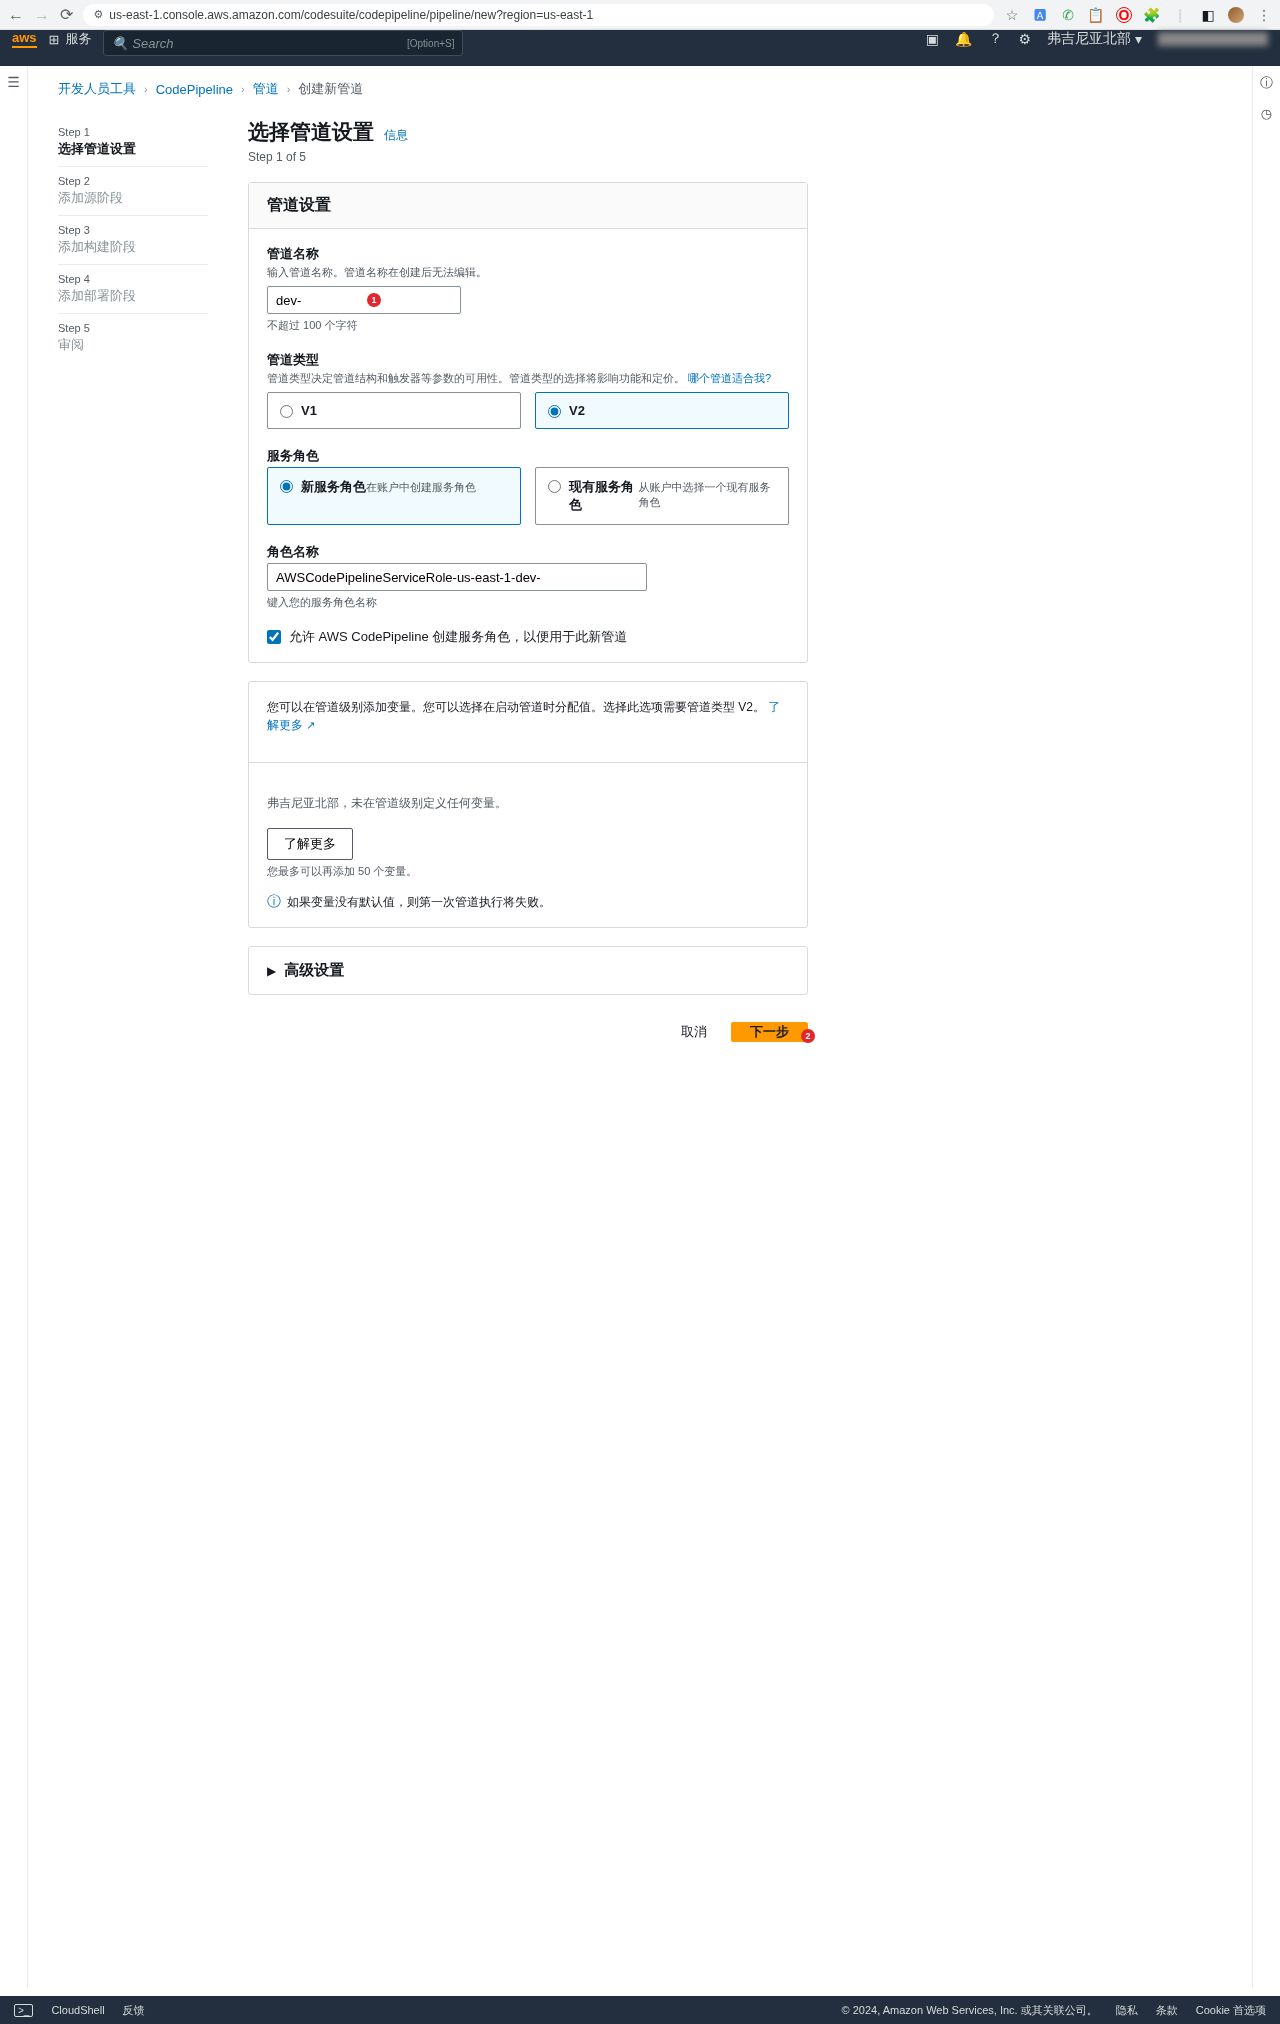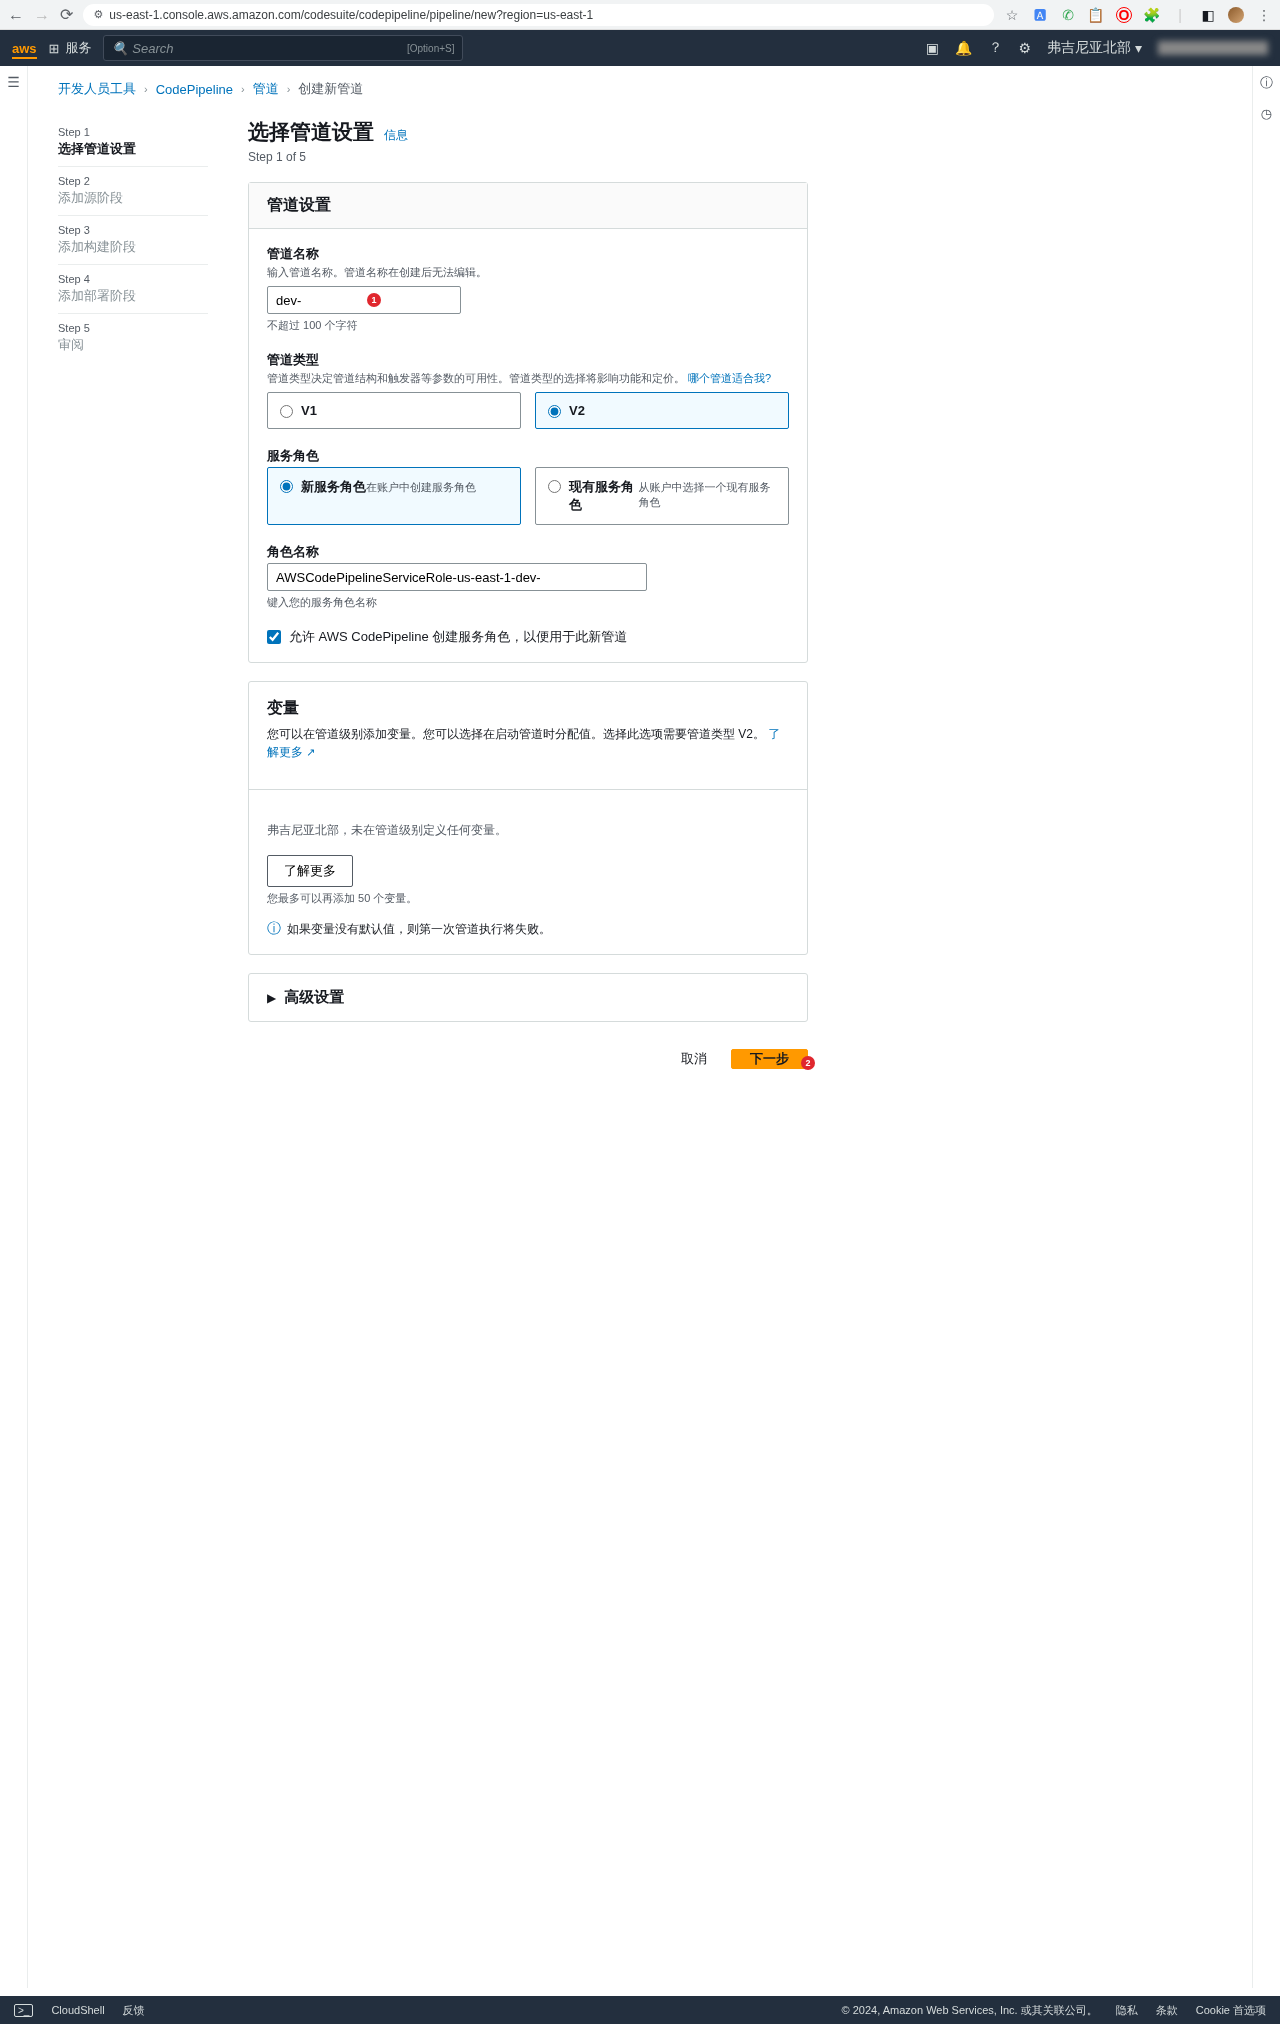--- a/index.html
+++ b/index.html
@@ -15,21 +15,21 @@
 .browser-bar .ext-icons span { width:16px; height:16px; display:inline-flex; align-items:center; justify-content:center; font-size:14px; }
 .ext-star { color:#5f6368; }
 .ext-translate { color:#4285f4; }
 .ext-green { color:#34a853; }
 .ext-opera { color:#f00; border:1.5px solid #f00; border-radius:50%; width:14px; height:14px; font-size:10px; font-weight:bold; }
 .ext-puzzle { color:#5f6368; }
 .ext-avatar { background: linear-gradient(135deg,#8b5a2b,#d4a574); border-radius:50%; }
 .ext-dots { color:#5f6368; }
 
 
-.aws-nav { height: 36px; background: #232f3e; display: flex; align-items: center; padding: 12px 12px; color: #d5dbdb; gap: 12px; }
+.aws-nav { height: 36px; background: #232f3e; display: flex; align-items: flex-start; padding: 0 12px; color: #d5dbdb; gap: 12px; }
 .aws-logo { color:#ff9900; font-weight:bold; font-size:13px; border-bottom:2px solid #ff9900; padding-bottom:1px; }
 .aws-services { display:flex; align-items:center; gap:6px; font-size:13px; cursor:pointer; }
 .aws-search { flex:0 0 360px; background:#1a2532; border:1px solid #414b5a; border-radius:3px; height:26px; display:flex; align-items:center; padding:0 8px; color:#879196; font-style:italic; }
 .aws-search .kbd { margin-left:auto; font-style:normal; font-size:10px; }
 .aws-right { margin-left:auto; display:flex; align-items:center; gap:16px; }
 .aws-right span { cursor:pointer; font-size:14px; }
 .aws-region { font-size:12px; display:flex; align-items:center; gap:4px; }
 .aws-blur { filter: blur(3px); background:#888; width:110px; height:14px; }
 
 
@@ -278,21 +278,20 @@
 
               <div class="checkbox-row">
                 <input type="checkbox" checked="" style="">
                 <span>允许 AWS CodePipeline 创建服务角色，以便用于此新管道</span>
               </div>
             </div>
           </div>
 
           <div class="panel">
             <div class="panel-body-plain" style="border-bottom:1px solid #d5dbdb;">
-              <h2 style="font-size:16px;font-weight:600;margin-bottom:6px;">变量</h2>
               <div class="var-desc">
                 <span>您可以在管道级别添加变量。您可以选择在启动管道时分配值。选择此选项需要管道类型 V2。</span>
                 <a><span>了解更多</span> <span class="ext-link-icon">↗</span></a>
               </div>
             </div>
             <div class="panel-body-plain">
               <div class="empty-msg">弗吉尼亚北部，未在管道级别定义任何变量。</div>
               <button class="btn">了解更多</button>
               <div class="field-hint">您最多可以再添加 50 个变量。</div>
               <div class="info-callout">

